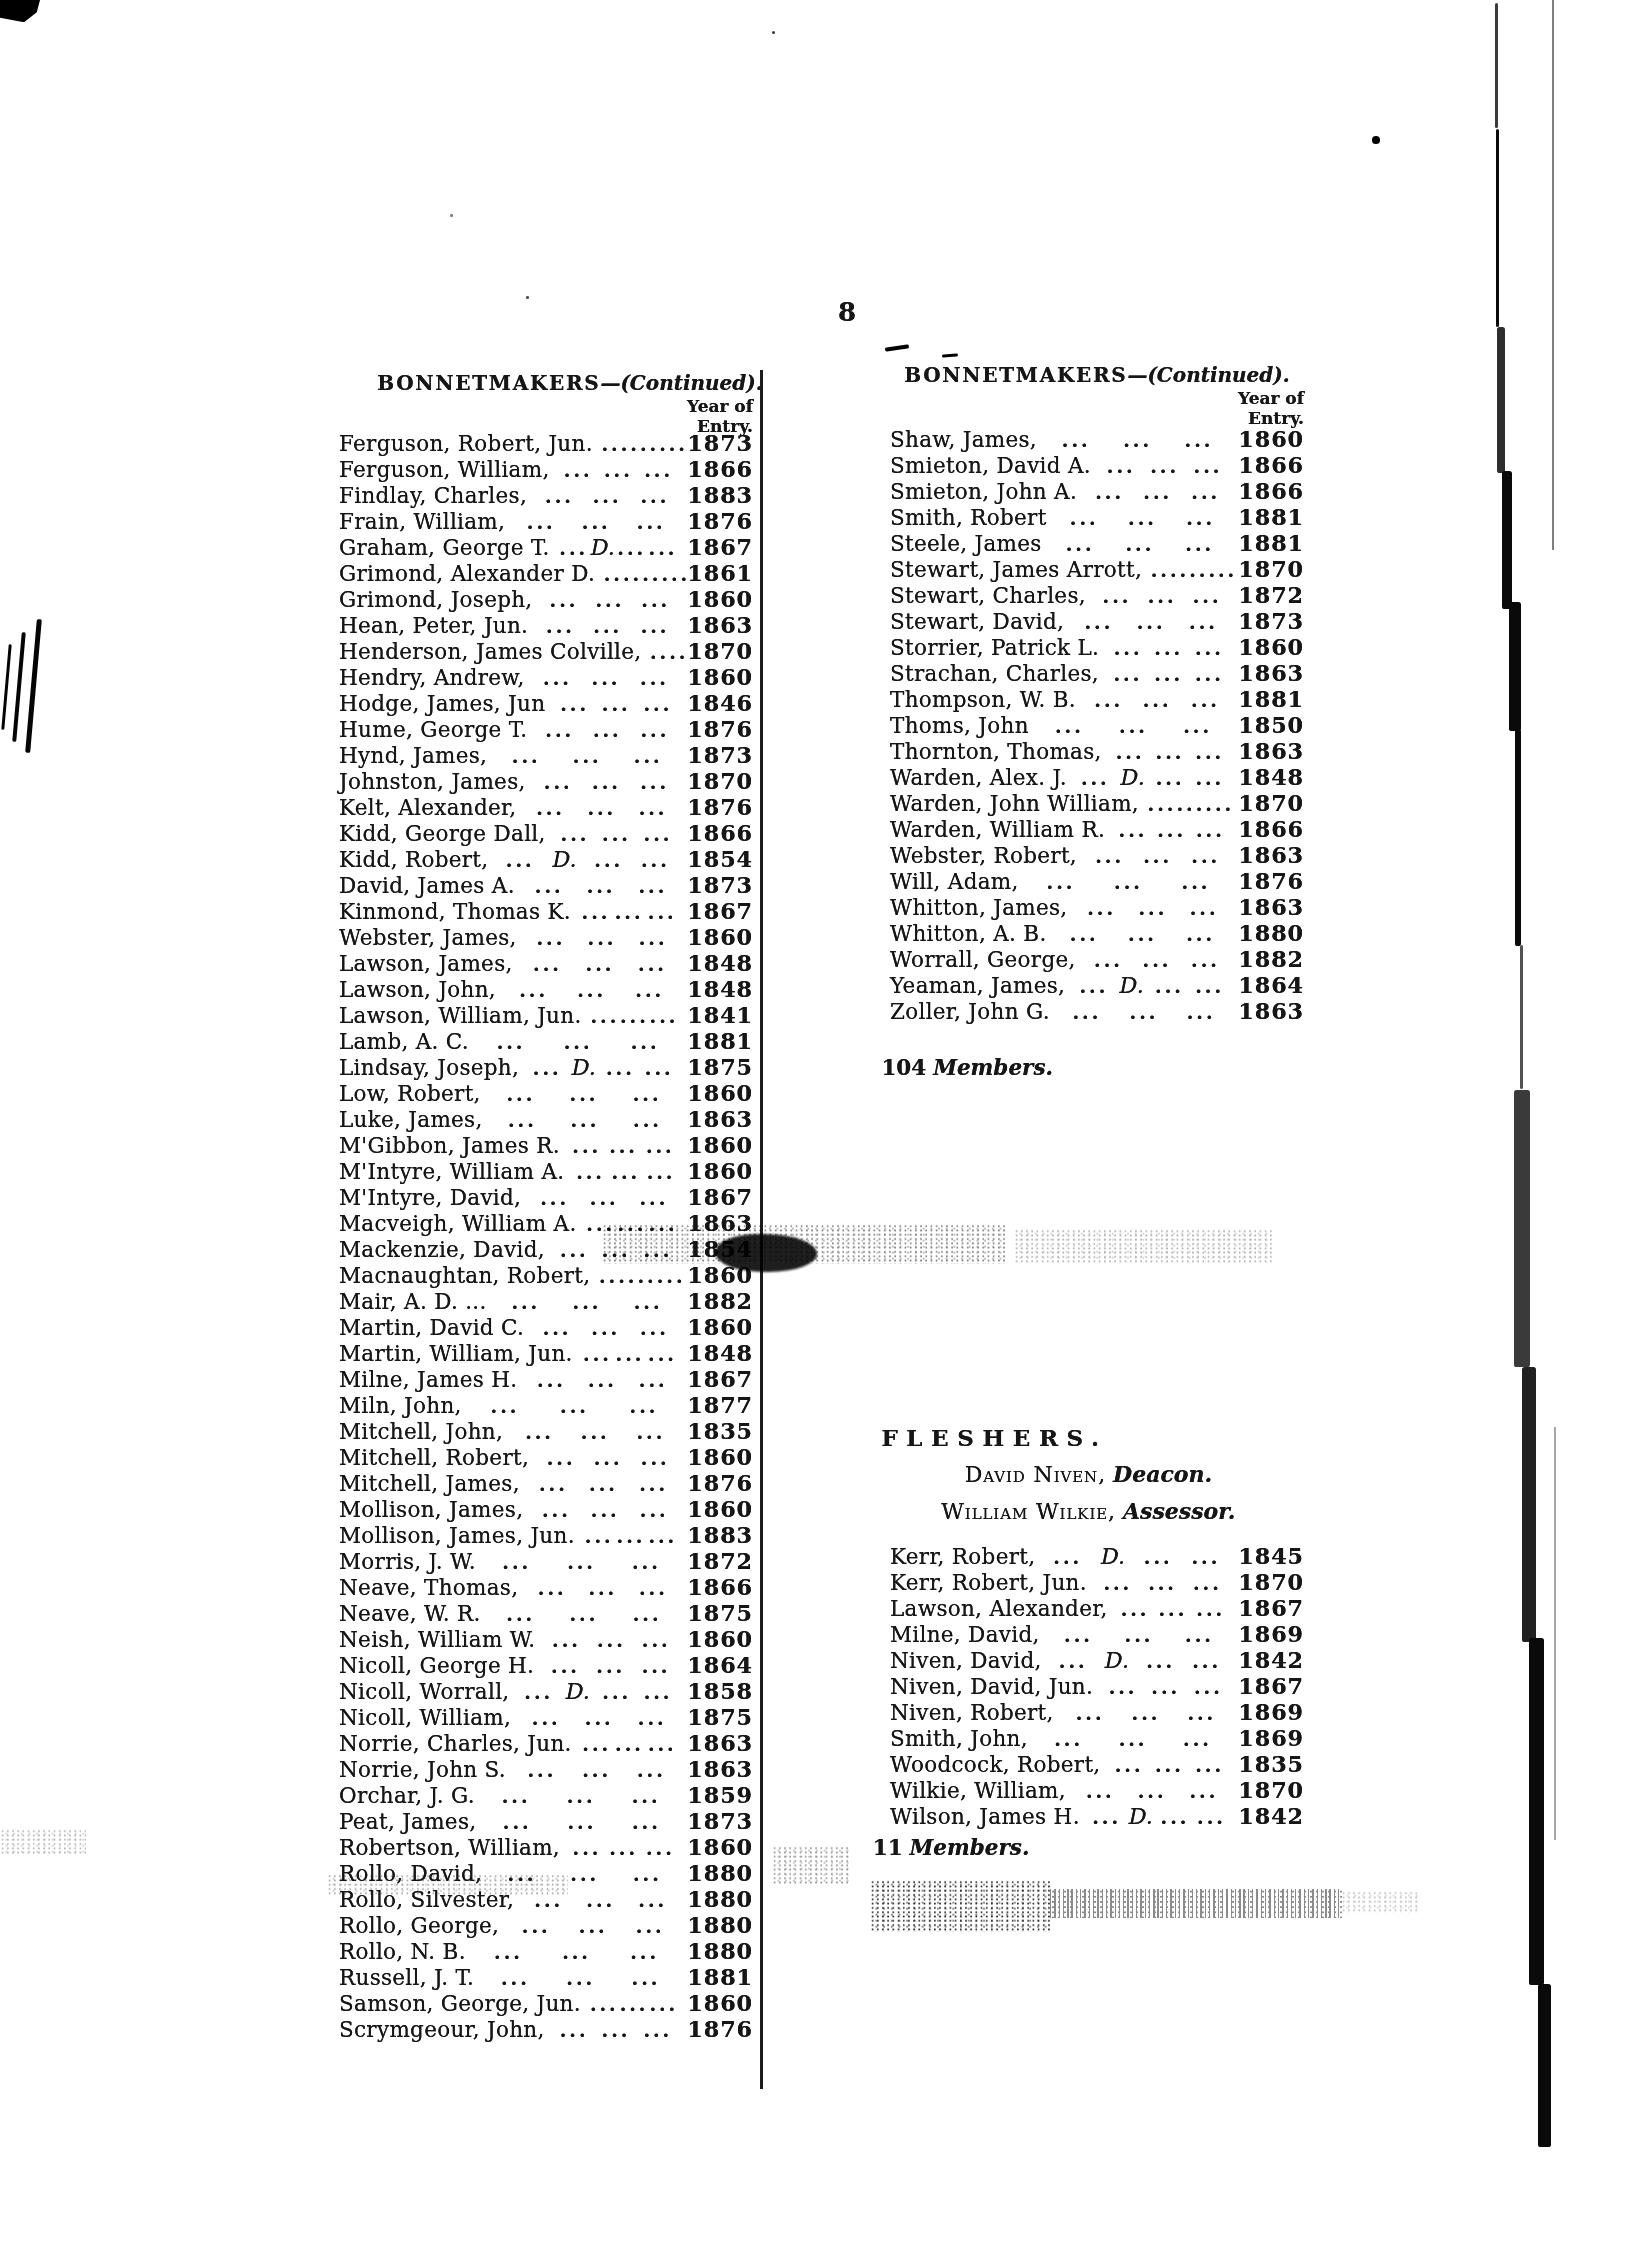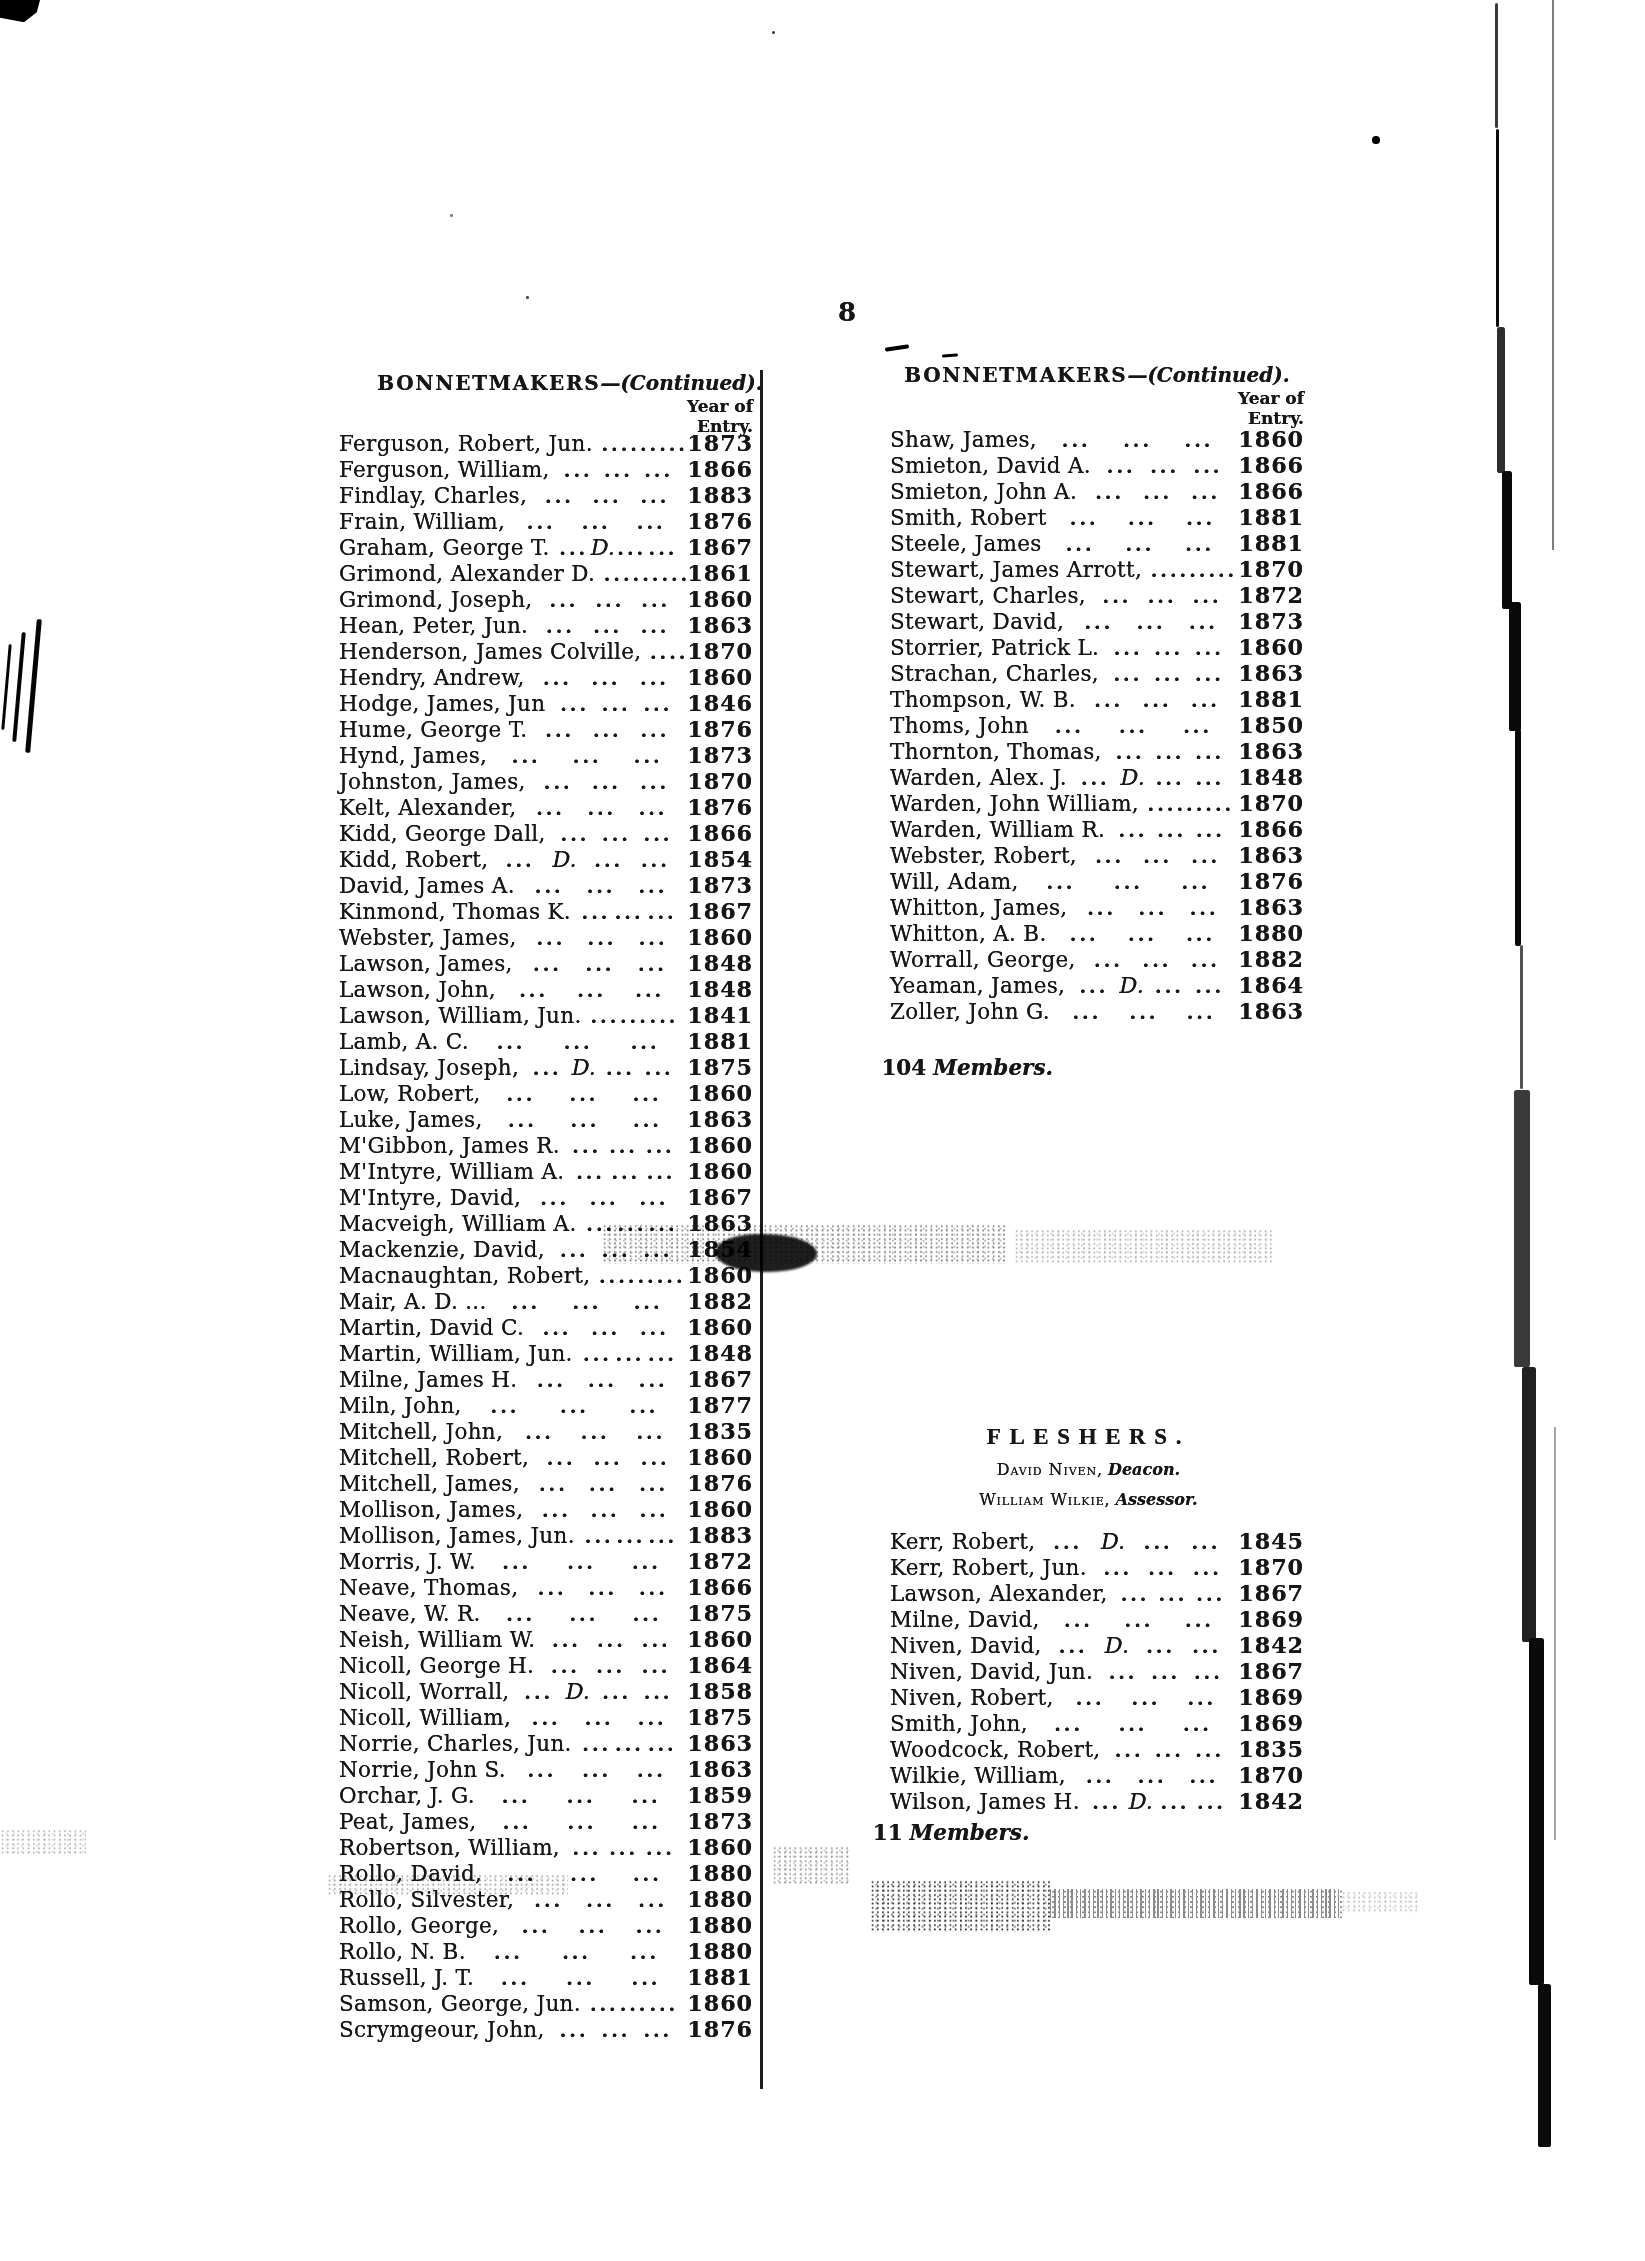--- a/index.html
+++ b/index.html
@@ -23,22 +23,22 @@
   .row{display:flex;align-items:baseline;height:26px;font-size:21.5px;white-space:nowrap;}
   .nm{flex:0 0 auto;letter-spacing:0.3px;}
   .mid{flex:1 1 auto;display:flex;justify-content:space-around;align-items:baseline;padding:0 8.6px;overflow:hidden;}
   .dots{letter-spacing:3px;font-weight:bold;font-size:19px;}
   .dm{font-style:italic;font-size:22.3px;}
   .yr{flex:0 0 65px;text-align:right;font-weight:bold;font-size:22.3px;letter-spacing:0.9px;}
   .members{font-size:21.5px;margin-top:31px;transform:translateX(-8.6px);}
   .mcount{font-weight:bold;}
   .mlabel{font-style:italic;font-weight:bold;}
   .fleshers-block{margin-top:344px;transform:translateX(-8.6px);}
-  .fl-title{text-align:center;font-size:23px;font-weight:bold;letter-spacing:8.6px;font-family:Liberation Serif, serif;}
-  .officer{text-align:center;font-size:16px;margin-top:10.3px;}
+  .fl-title{font-size:23px;font-weight:bold;letter-spacing:8.6px;}
+  .officer{text-align:center;font-size:22px;margin-top:10.3px;}
   .officer-name{font-variant:small-caps;letter-spacing:0.9px;}
   .officer-role{font-style:italic;font-weight:bold;}
   .fleshers-block .rows{margin-top:19px;transform:translateX(8.6px);}
   .fleshers-block .members{margin-top:6.9px;}
   .divider{position:absolute;left:760px;top:370px;width:2.6px;height:1719px;background:#1c1c1c;}
   
   .art{position:absolute;pointer-events:none;}
   .corner-blot{left:0;top:0;width:40px;height:22.3px;background:#000;
     clip-path:polygon(0 0,100% 0,92% 55%,60% 100%,0 80%);}
   .speckle{background-image:

